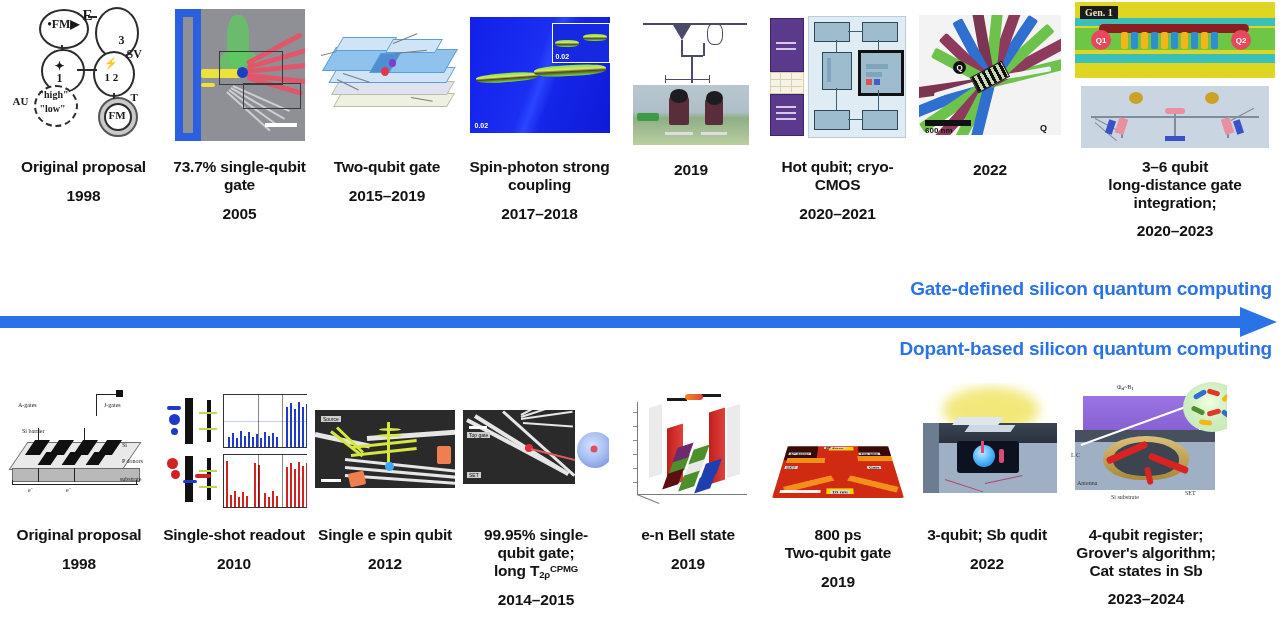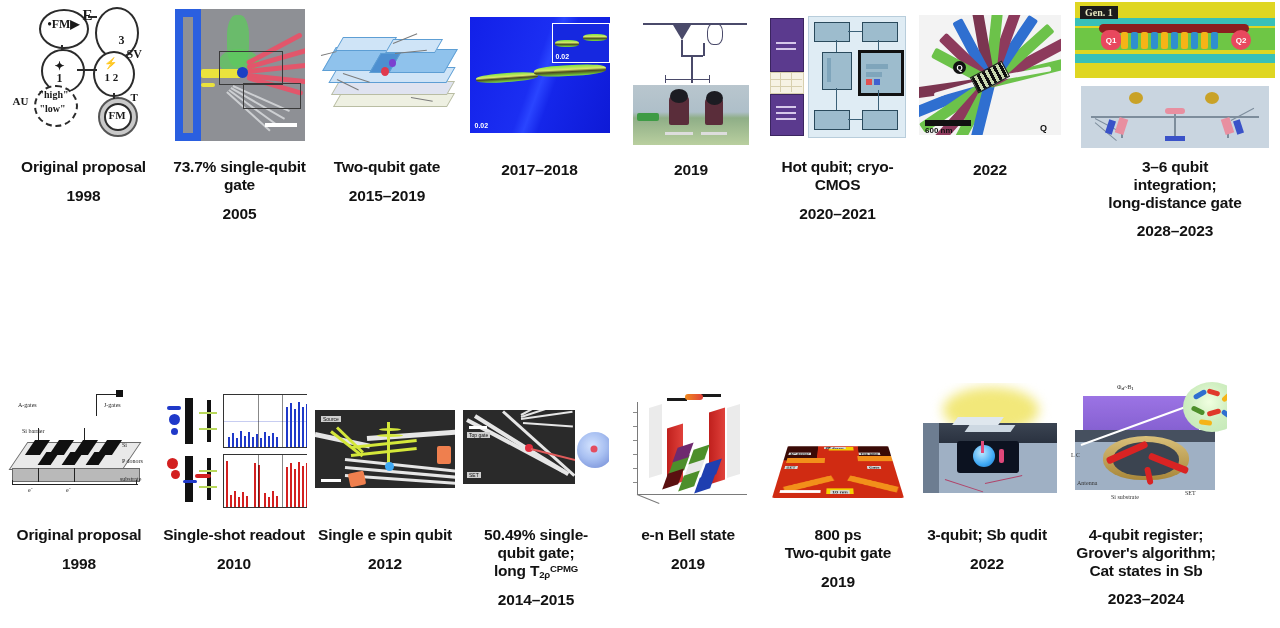--- a/index.html
+++ b/index.html
@@ -381,20 +381,23 @@
         <div class="art cmap">
           <div class="streak" style="left:6px;top:56px;width:62px;height:9px;transform:rotate(-4deg);"></div>
           <div class="streak" style="left:64px;top:48px;width:72px;height:11px;transform:rotate(-3deg);"></div>
           <div class="inset">
             <div class="streak" style="left:2px;top:16px;width:24px;height:7px;"></div>
             <div class="streak" style="left:30px;top:10px;width:24px;height:7px;"></div>
             <div class="lbl" style="left:3px;bottom:2px;">0.02</div>
           </div>
           <div class="lbl" style="left:5px;bottom:4px;">0.02</div>
         </div>
+      </div>
+      <div class="caption">
+        <span>Spin-photon strong coupling</span>
       </div>
       <div class="year">2017–2018</div>
     </div>
 
     <div class="cell" style="width:148px">
       <div class="thumb-wrap">
         <div class="art circ">
           <div class="cl" style="left:22px;top:18px;width:104px;height:1.6px;"></div>
           <div class="tri" style="left:52px;top:20px;"></div>
           <div class="cap" style="left:86px;top:18px;width:14px;height:20px;"></div>
@@ -502,21 +505,21 @@
             <div class="pellet" style="left:46px;top:30px;background:#f5b417;"></div>
             <div class="pellet" style="left:56px;top:30px;background:#2e8fd0;"></div>
             <div class="pellet" style="left:66px;top:30px;background:#f5b417;"></div>
             <div class="pellet" style="left:76px;top:30px;background:#2e8fd0;"></div>
             <div class="pellet" style="left:86px;top:30px;background:#f5b417;"></div>
             <div class="pellet" style="left:96px;top:30px;background:#2e8fd0;"></div>
             <div class="pellet" style="left:106px;top:30px;background:#f5b417;"></div>
             <div class="pellet" style="left:116px;top:30px;background:#2e8fd0;"></div>
             <div class="pellet" style="left:126px;top:30px;background:#f5b417;"></div>
             <div class="pellet" style="left:136px;top:30px;background:#2e8fd0;"></div>
-            <div class="circ-red" style="left:26px;top:28px;border-radius:8px;">Q1</div>
+            <div class="circ-red" style="left:16px;top:28px;">Q1</div>
             <div class="circ-red" style="left:156px;top:28px;">Q2</div>
             <div class="gen">Gen. 1</div>
           </div>
           <div class="p2">
             <div class="sch-line" style="left:10px;top:30px;width:168px;height:1.5px;"></div>
             <div class="sch-line" style="left:40px;top:30px;width:1.5px;height:22px;"></div>
             <div class="sch-line" style="left:146px;top:30px;width:1.5px;height:22px;"></div>
             <div class="sch-pink" style="left:84px;top:22px;width:20px;height:6px;border-radius:3px;"></div>
             <div class="sch-line" style="left:93px;top:28px;width:2px;height:22px;"></div>
             <div class="sch-blue" style="left:84px;top:50px;width:20px;height:5px;"></div>
@@ -527,27 +530,34 @@
             <div class="sch-line" style="left:150px;top:34px;width:26px;height:1.2px;transform:rotate(-28deg);transform-origin:left center;"></div>
             <div class="sch-pink" style="left:36px;top:32px;width:9px;height:16px;transform:rotate(18deg);"></div>
             <div class="sch-pink" style="left:142px;top:32px;width:9px;height:16px;transform:rotate(-18deg);"></div>
             <div class="sch-blue" style="left:26px;top:34px;width:7px;height:14px;transform:rotate(18deg);"></div>
             <div class="sch-blue" style="left:154px;top:34px;width:7px;height:14px;transform:rotate(-18deg);"></div>
           </div>
         </div>
       </div>
       <div class="caption">
         <div>3–6 qubit</div>
+        <div>long-distance gate</div>
         <div>integration;</div>
-        <div>long-distance gate</div>
-      </div>
-      <div class="year">2028–2023</div>
+      </div>
+      <div class="year">2020–2023</div>
     </div>
   </div>
 
+  <div class="arrow-zone">
+    <div class="arrow-label top">Gate-defined silicon quantum computing</div>
+    <svg class="arrow-svg" viewBox="0 0 1280 30" preserveAspectRatio="none">
+      <path d="M0,9 L1240,9 L1240,0 L1277,15 L1240,30 L1240,21 L0,21 Z" fill="#2a72e8"></path>
+    </svg>
+    <div class="arrow-label bottom">Dopant-based silicon quantum computing</div>
+  </div>
 
   <div class="row row-bottom">
 
     <div class="cell" style="width:158px">
       <div class="thumb-wrap">
         <div class="art kane">
           <div class="slabtop" style="left:14px;top:58px;width:112px;height:26px;"></div>
           <div class="slabmid" style="left:8px;top:84px;width:126px;height:12px;"></div>
           <div class="kl" style="left:8px;top:100px;width:126px;height:1.4px;"></div>
           <div class="kl" style="left:8px;top:96px;width:1.4px;height:5px;"></div>
@@ -700,21 +710,21 @@
             <div class="tag" style="left:4px;top:22px;">Top gate</div>
             <div class="tag" style="left:4px;bottom:6px;">SET</div>
             <div class="sb" style="left:6px;top:16px;width:18px;"></div>
           </div>
           <div class="atom" style="left:114px;top:28px;width:36px;height:36px;">
             <div class="nuc"></div>
           </div>
         </div>
       </div>
       <div class="caption">
-        <div>50.49% single-</div>
+        <div>99.95% single-</div>
         <div>qubit gate;</div>
         <div>
           <span>long T</span><sub>2ρ</sub><sup>CPMG</sup>
         </div>
       </div>
       <div class="year">2014–2015</div>
     </div>
 
     <div class="cell" style="width:152px">
       <div class="thumb-wrap">

